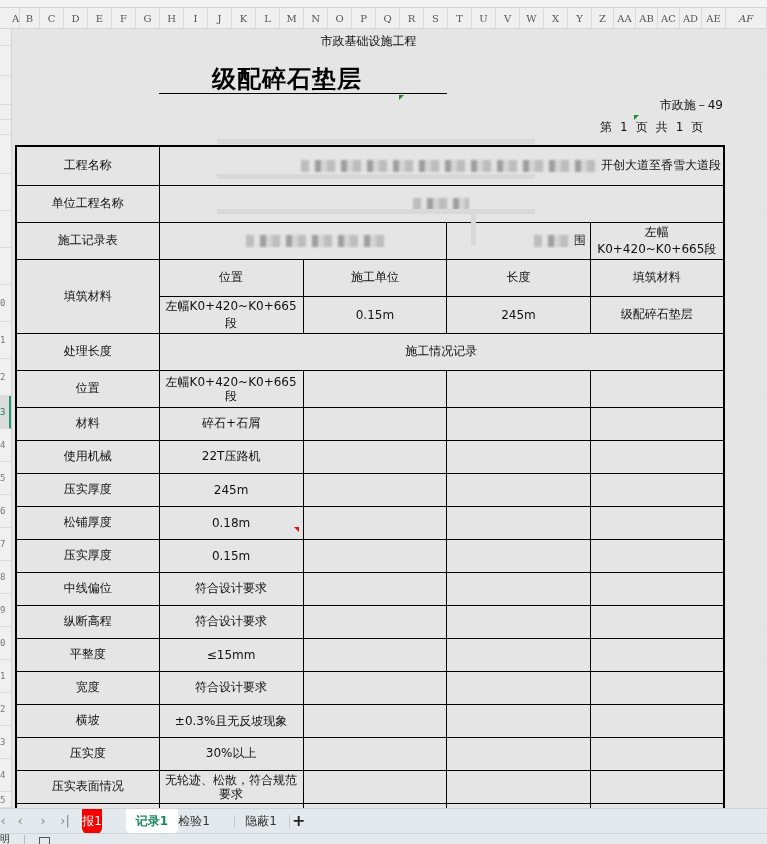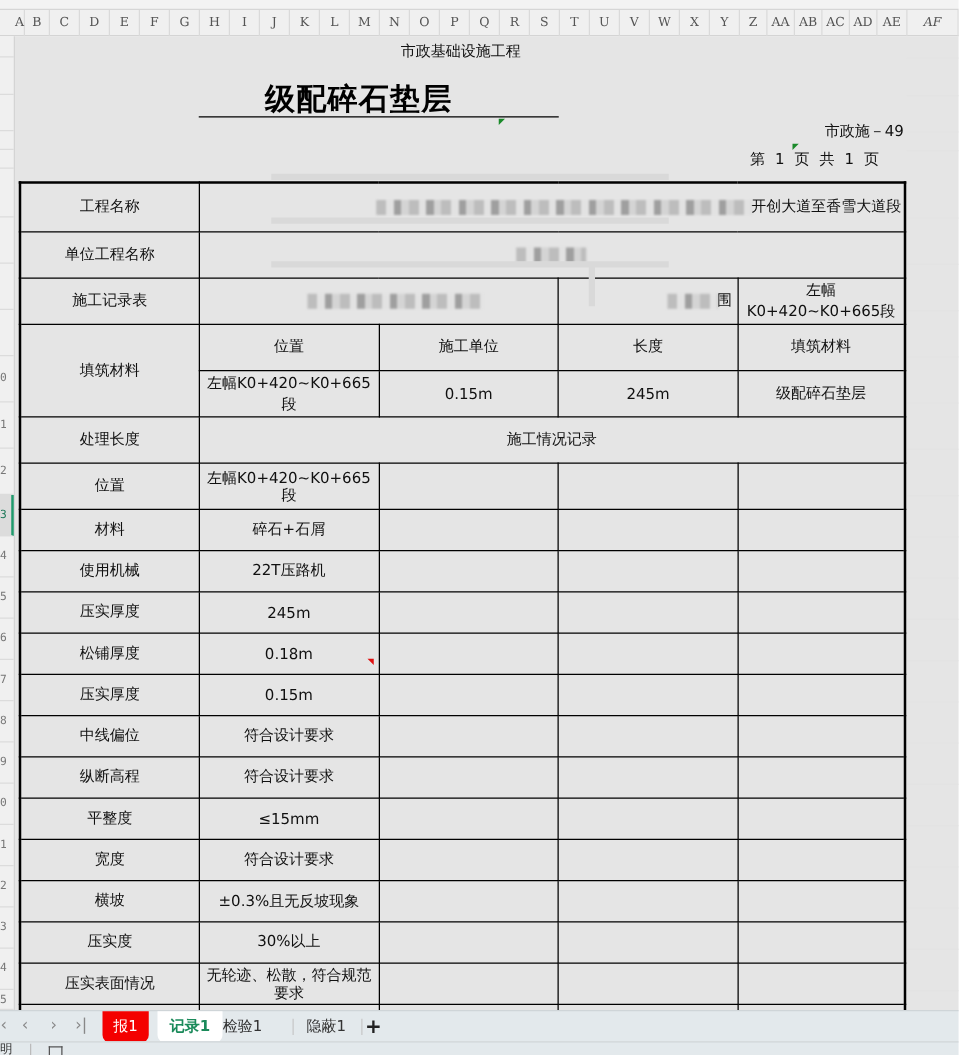--- a/index.html
+++ b/index.html
@@ -317,21 +317,21 @@
       <div class="mask-bar" style="left:459px;top:182px;width:5px;height:34px"></div>
       <div class="red-mark" style="left:282px;top:498px"></div>
     </div>
   </div>
 
   <div class="tab-bar">
     <div class="nav-btn" style="left:-4px">‹</div>
     <div class="nav-btn" style="left:13px">‹</div>
     <div class="nav-btn" style="left:36px">›</div>
     <div class="nav-btn" style="left:58px">›|</div>
-    <div class="tab red" style="left:82px;width:37px">报1</div>
+    <div class="tab red" style="left:82px;width:20px">报1</div>
     <div class="tab active" style="left:126px;width:52px">记录1</div>
     <div class="tab" style="left:169px;width:50px">检验1</div>
     <div class="tab-sep" style="left:234px"></div>
     <div class="tab" style="left:236px;width:50px">隐蔽1</div>
     <div class="tab-sep" style="left:289px"></div>
     <div class="add-tab">+</div>
   </div>
 
   <div class="status-bar">
     <span class="st">明</span>

